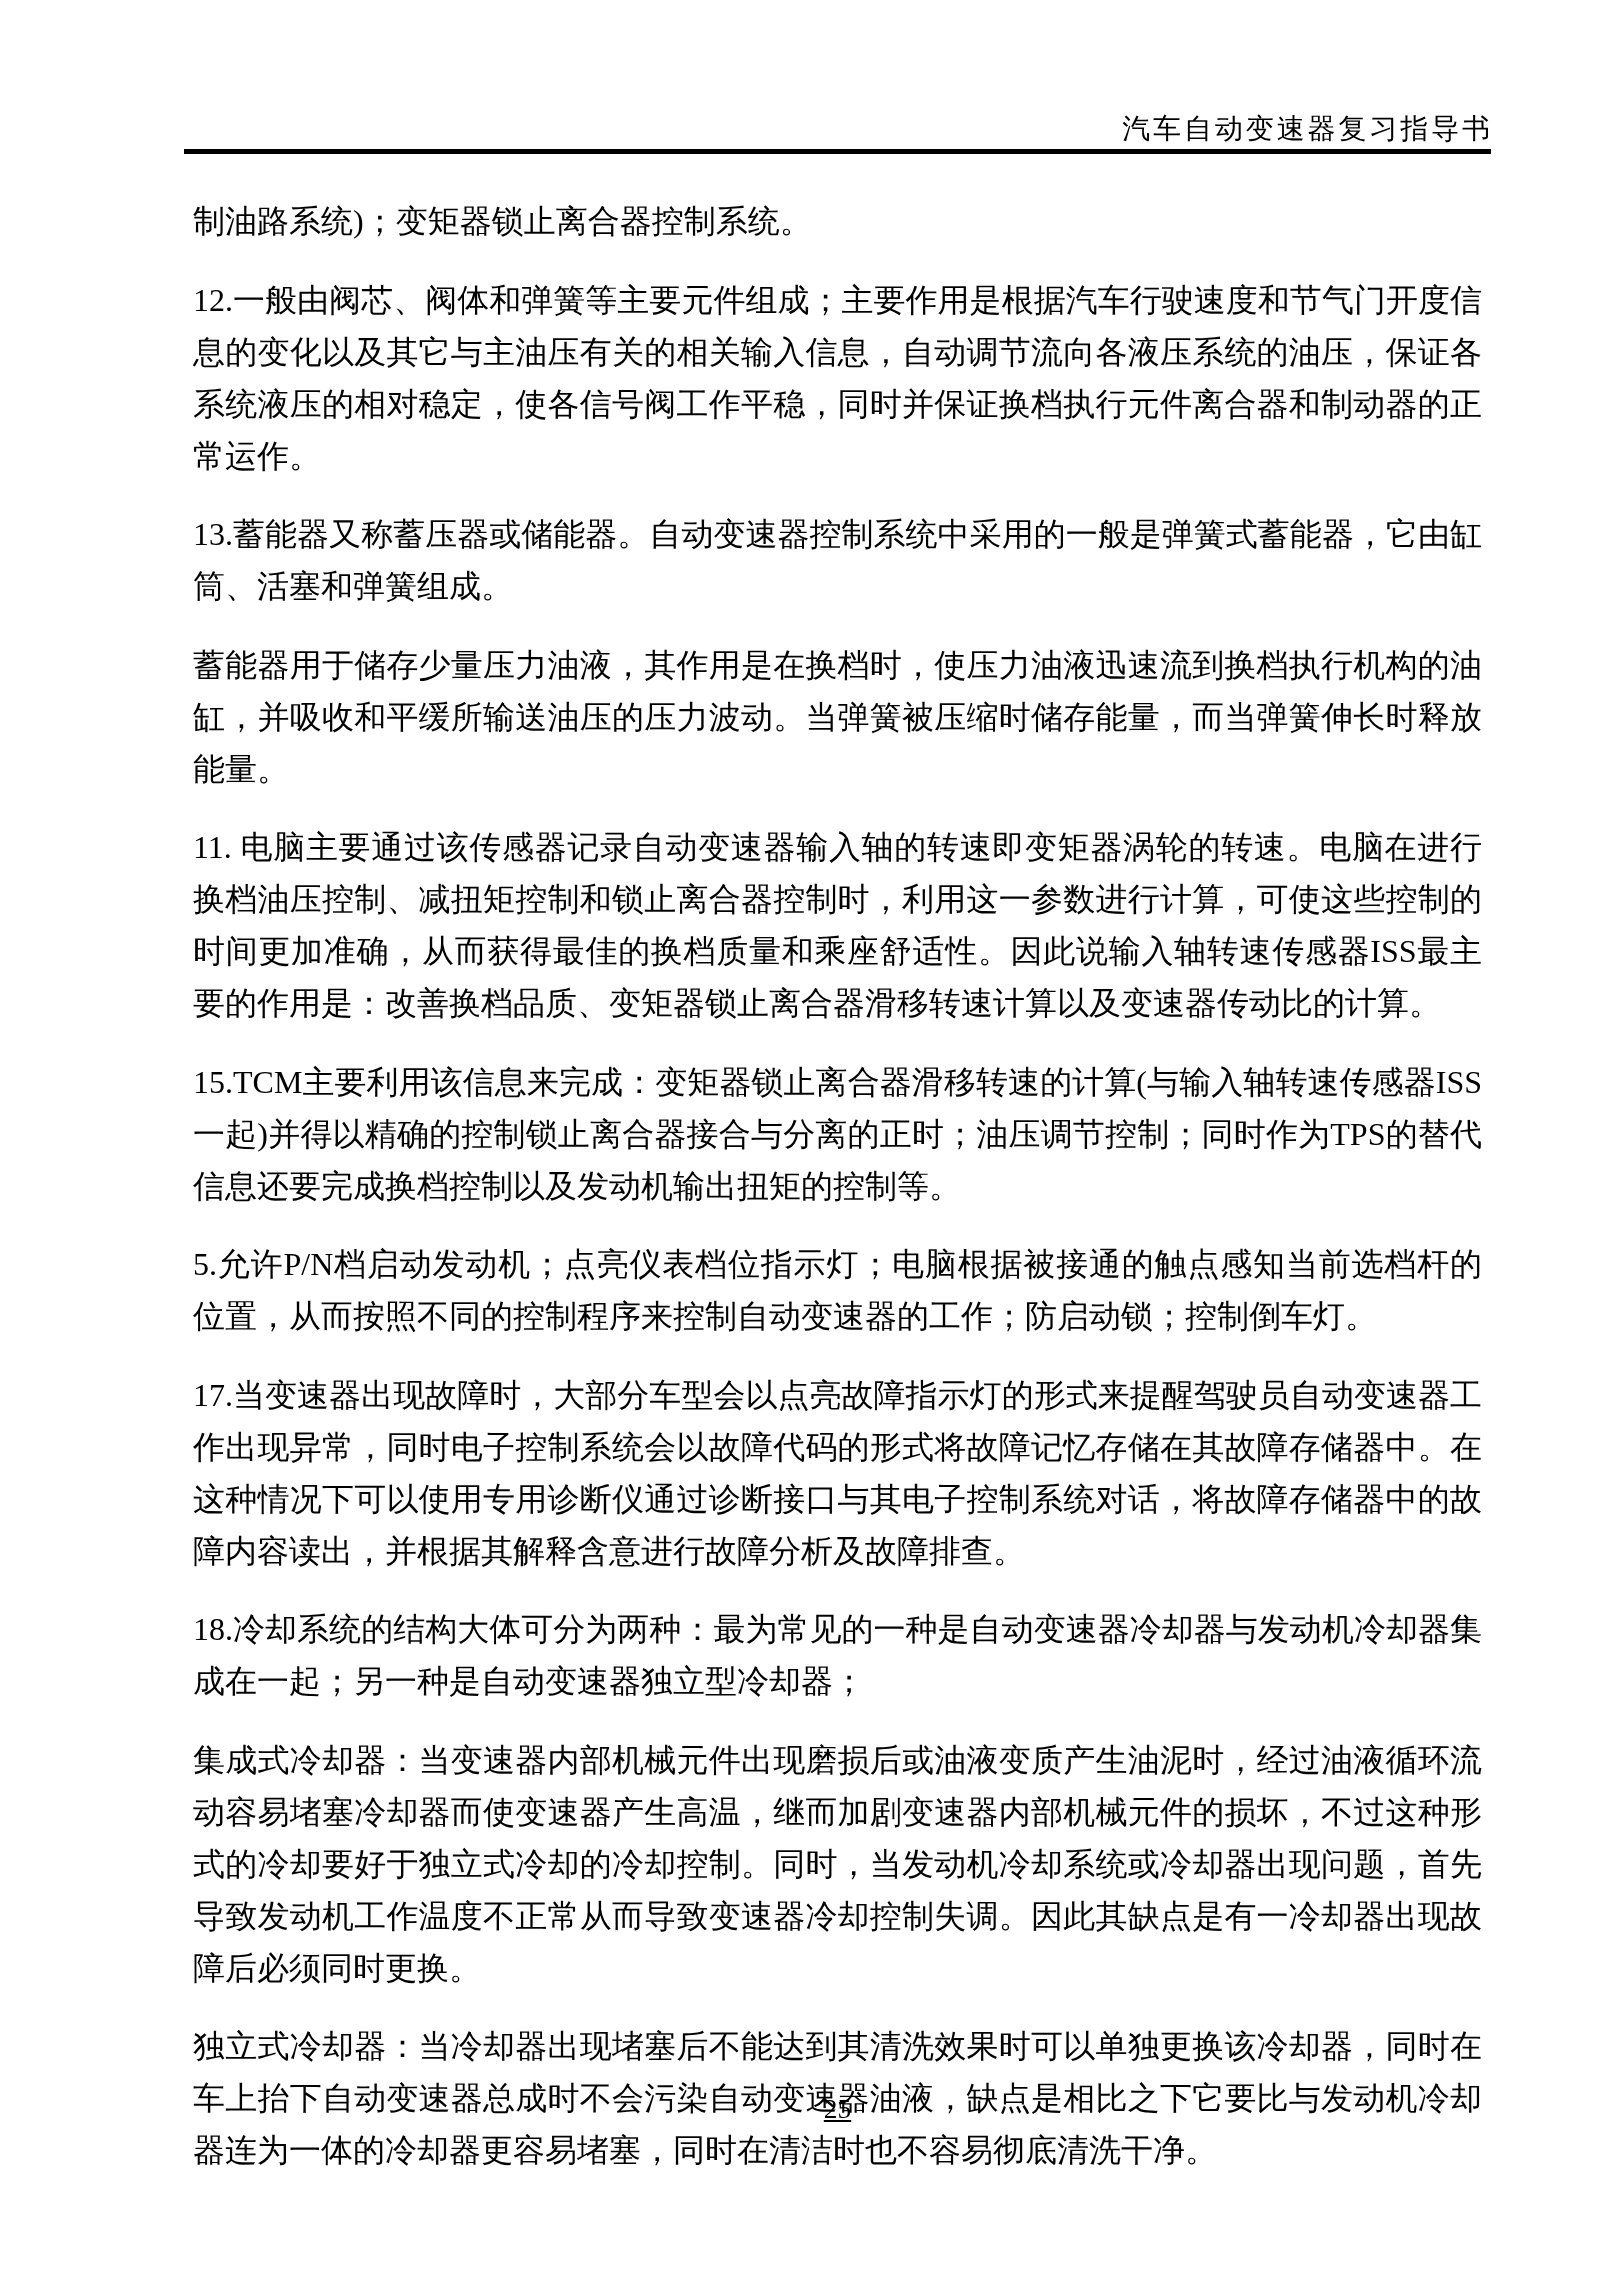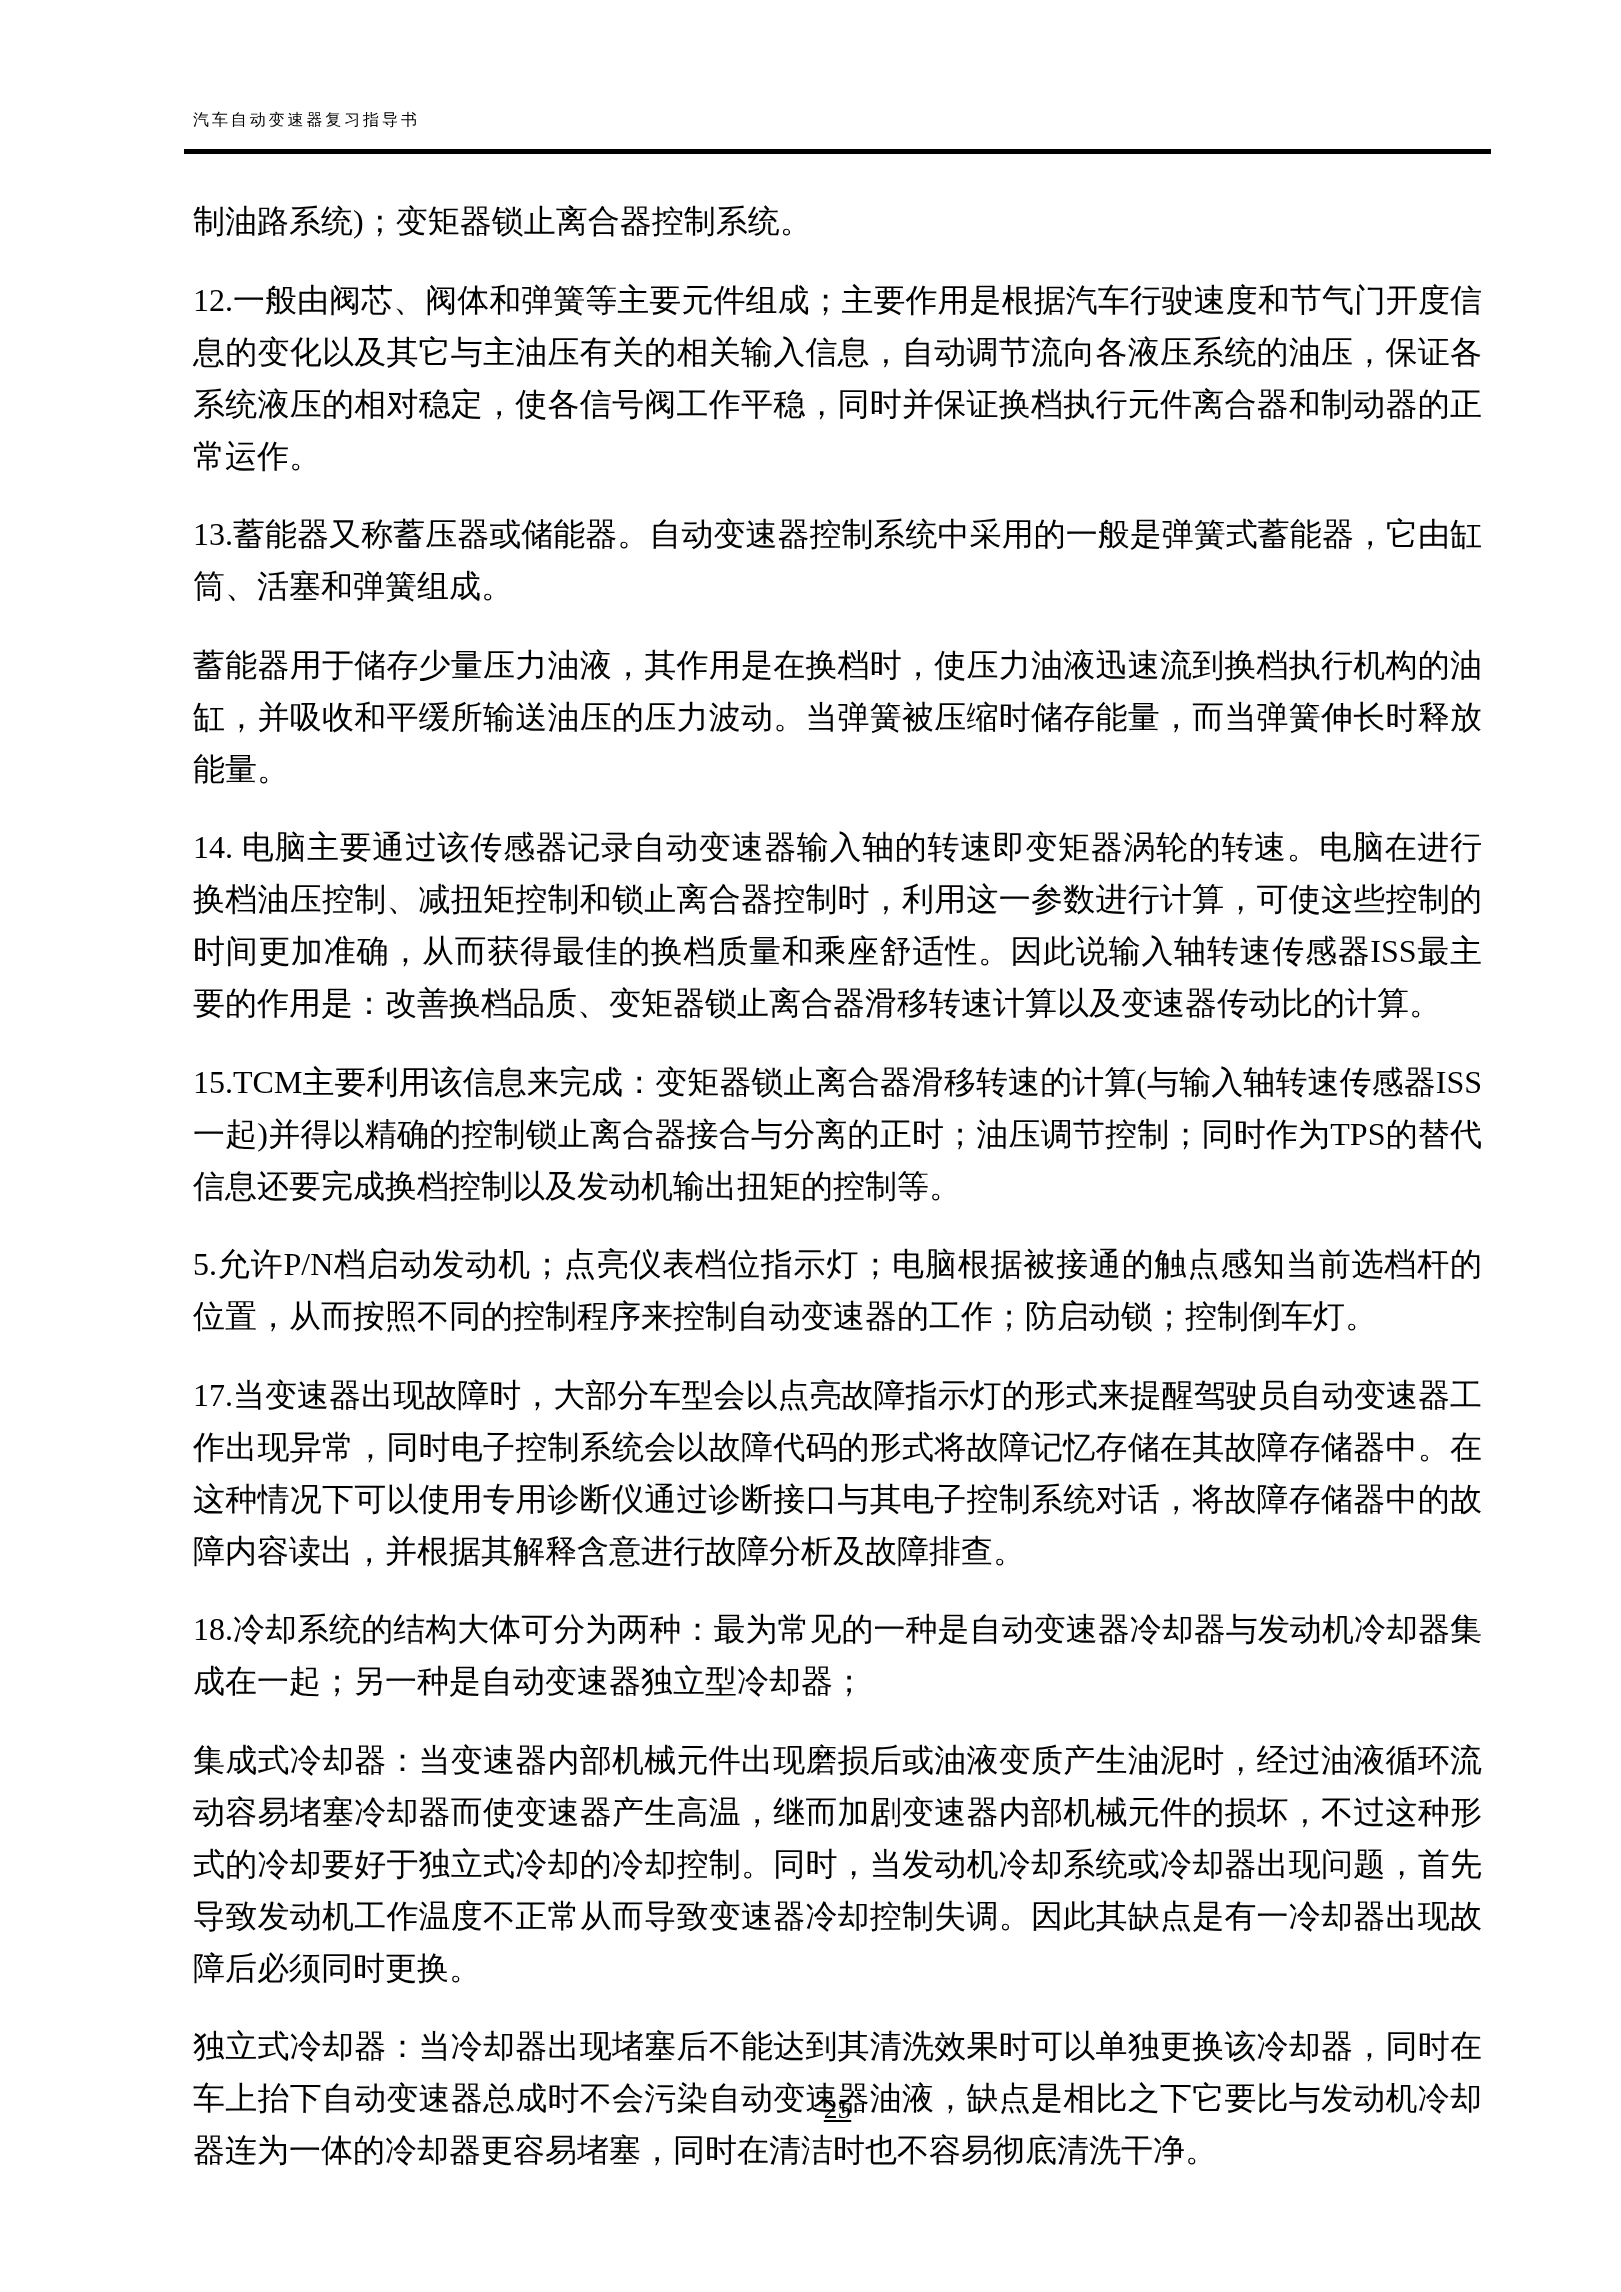--- a/index.html
+++ b/index.html
@@ -16,25 +16,25 @@
     overflow: hidden;
   }
   .page {
     position: absolute;
     left: 0; top: 0;
     width: 1621px; height: 2293px;
     background: #ffffff;
   }
   .header-title {
     position: absolute;
-    left: 193px;
+    left: 204px;
     top: 110px;
     width: 1289px;
-    text-align: left;
-    font-size: 16px;
+    text-align: right;
+    font-size: 28px;
     letter-spacing: 2.9px;
     white-space: nowrap;
   }
   .header-rule {
     position: absolute;
     left: 184px;
     top: 149px;
     width: 1307px;
     height: 4.9px;
     background: #000000;
@@ -70,21 +70,21 @@
 
   <div class="header-title">汽车自动变速器复习指导书</div>
 
   <div class="header-rule"></div>
 
   <div class="content">
     <p>制油路系统)；变矩器锁止离合器控制系统。</p>
     <p>12.一般由阀芯、阀体和弹簧等主要元件组成；主要作用是根据汽车行驶速度和节气门开度信息的变化以及其它与主油压有关的相关输入信息，自动调节流向各液压系统的油压，保证各系统液压的相对稳定，使各信号阀工作平稳，同时并保证换档执行元件离合器和制动器的正常运作。</p>
     <p>13.蓄能器又称蓄压器或储能器。自动变速器控制系统中采用的一般是弹簧式蓄能器，它由缸筒、活塞和弹簧组成。</p>
     <p>蓄能器用于储存少量压力油液，其作用是在换档时，使压力油液迅速流到换档执行机构的油缸，并吸收和平缓所输送油压的压力波动。当弹簧被压缩时储存能量，而当弹簧伸长时释放能量。</p>
-    <p>14. 电脑主要通过该传感器记录自动变速器输入轴的转速即变矩器涡轮的转速。电脑在进行换档油压控制、减扭矩控制和锁止离合器控制时，利用这一参数进行计算，可使这些控制的时间更加准确，从而获得最佳的换档质量和乘座舒适性。因此说输入轴转速传感器ISS最主要的作用是：改善换档品质、变矩器锁止离合器滑移转速计算以及变速器传动比的计算。</p>
+    <p>11. 电脑主要通过该传感器记录自动变速器输入轴的转速即变矩器涡轮的转速。电脑在进行换档油压控制、减扭矩控制和锁止离合器控制时，利用这一参数进行计算，可使这些控制的时间更加准确，从而获得最佳的换档质量和乘座舒适性。因此说输入轴转速传感器ISS最主要的作用是：改善换档品质、变矩器锁止离合器滑移转速计算以及变速器传动比的计算。</p>
     <p>15.TCM主要利用该信息来完成：变矩器锁止离合器滑移转速的计算(与输入轴转速传感器ISS一起)并得以精确的控制锁止离合器接合与分离的正时；油压调节控制；同时作为TPS的替代信息还要完成换档控制以及发动机输出扭矩的控制等。</p>
     <p>5.允许P/N档启动发动机；点亮仪表档位指示灯；电脑根据被接通的触点感知当前选档杆的位置，从而按照不同的控制程序来控制自动变速器的工作；防启动锁；控制倒车灯。</p>
     <p>17.当变速器出现故障时，大部分车型会以点亮故障指示灯的形式来提醒驾驶员自动变速器工作出现异常，同时电子控制系统会以故障代码的形式将故障记忆存储在其故障存储器中。在这种情况下可以使用专用诊断仪通过诊断接口与其电子控制系统对话，将故障存储器中的故障内容读出，并根据其解释含意进行故障分析及故障排查。</p>
     <p>18.冷却系统的结构大体可分为两种：最为常见的一种是自动变速器冷却器与发动机冷却器集成在一起；另一种是自动变速器独立型冷却器；</p>
     <p>集成式冷却器：当变速器内部机械元件出现磨损后或油液变质产生油泥时，经过油液循环流动容易堵塞冷却器而使变速器产生高温，继而加剧变速器内部机械元件的损坏，不过这种形式的冷却要好于独立式冷却的冷却控制。同时，当发动机冷却系统或冷却器出现问题，首先导致发动机工作温度不正常从而导致变速器冷却控制失调。因此其缺点是有一冷却器出现故障后必须同时更换。</p>
     <p>独立式冷却器：当冷却器出现堵塞后不能达到其清洗效果时可以单独更换该冷却器，同时在车上抬下自动变速器总成时不会污染自动变速器油液，缺点是相比之下它要比与发动机冷却器连为一体的冷却器更容易堵塞，同时在清洁时也不容易彻底清洗干净。</p>
   </div>
 
   <div class="page-number">25</div>
 

